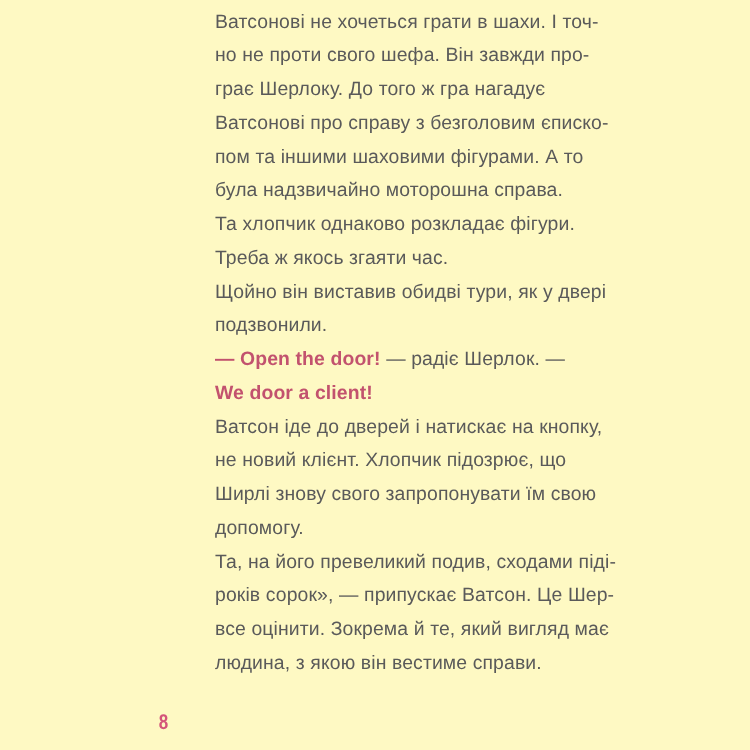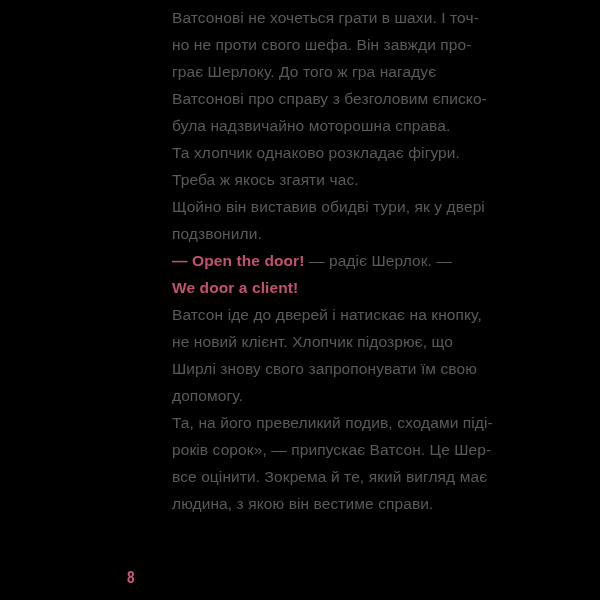--- a/index.html
+++ b/index.html
@@ -1,17 +1,17 @@
 <!DOCTYPE html>
 <html><head>
   <meta charset="utf-8">
   <style>
     html, body { margin: 0; padding: 0; background: #ffffff; }
     body { width: 600px; height: 600px; position: relative; overflow: hidden; }
-    .page { position: absolute; left: 0; top: 0; width: 600px; height: 600px; background: #000000; }
+    .page { position: absolute; left: 0; top: 0; width: 600px; height: 600px; background: #fef9c3; }
     .text-block {
       position: absolute;
       left: 172px;
       top: 4px;
       width: 300px;
       font-family: "Liberation Sans", sans-serif;
       font-size: 15.5px;
       line-height: 27px;
       color: #5a5a5a;
       letter-spacing: 0.1px;
@@ -31,20 +31,21 @@
   </style>
 </head>
 <body>
 
 <div class="page">
   <div class="text-block">
     <span class="line">Ватсонові не хочеться грати в шахи. І точ-</span>
     <span class="line">но не проти свого шефа. Він завжди про-</span>
     <span class="line">грає Шерлоку. До того ж гра нагадує</span>
     <span class="line">Ватсонові про справу з безголовим єписко-</span>
+    <span class="line">пом та іншими шаховими фігурами. А то</span>
     <span class="line">була надзвичайно моторошна справа.</span>
     <span class="line">Та хлопчик однаково розкладає фігури.</span>
     <span class="line">Треба ж якось згаяти час.</span>
     <span class="line">Щойно він виставив обидві тури, як у двері</span>
     <span class="line">подзвонили.</span>
 
     <span class="line"><span class="accent">— </span><span class="accent">Open the door!</span><span> — радіє Шерлок. —</span></span>
     <span class="line"><span class="accent">We door a client!</span></span>
 
     <span class="line">Ватсон іде до дверей і натискає на кнопку,</span>

